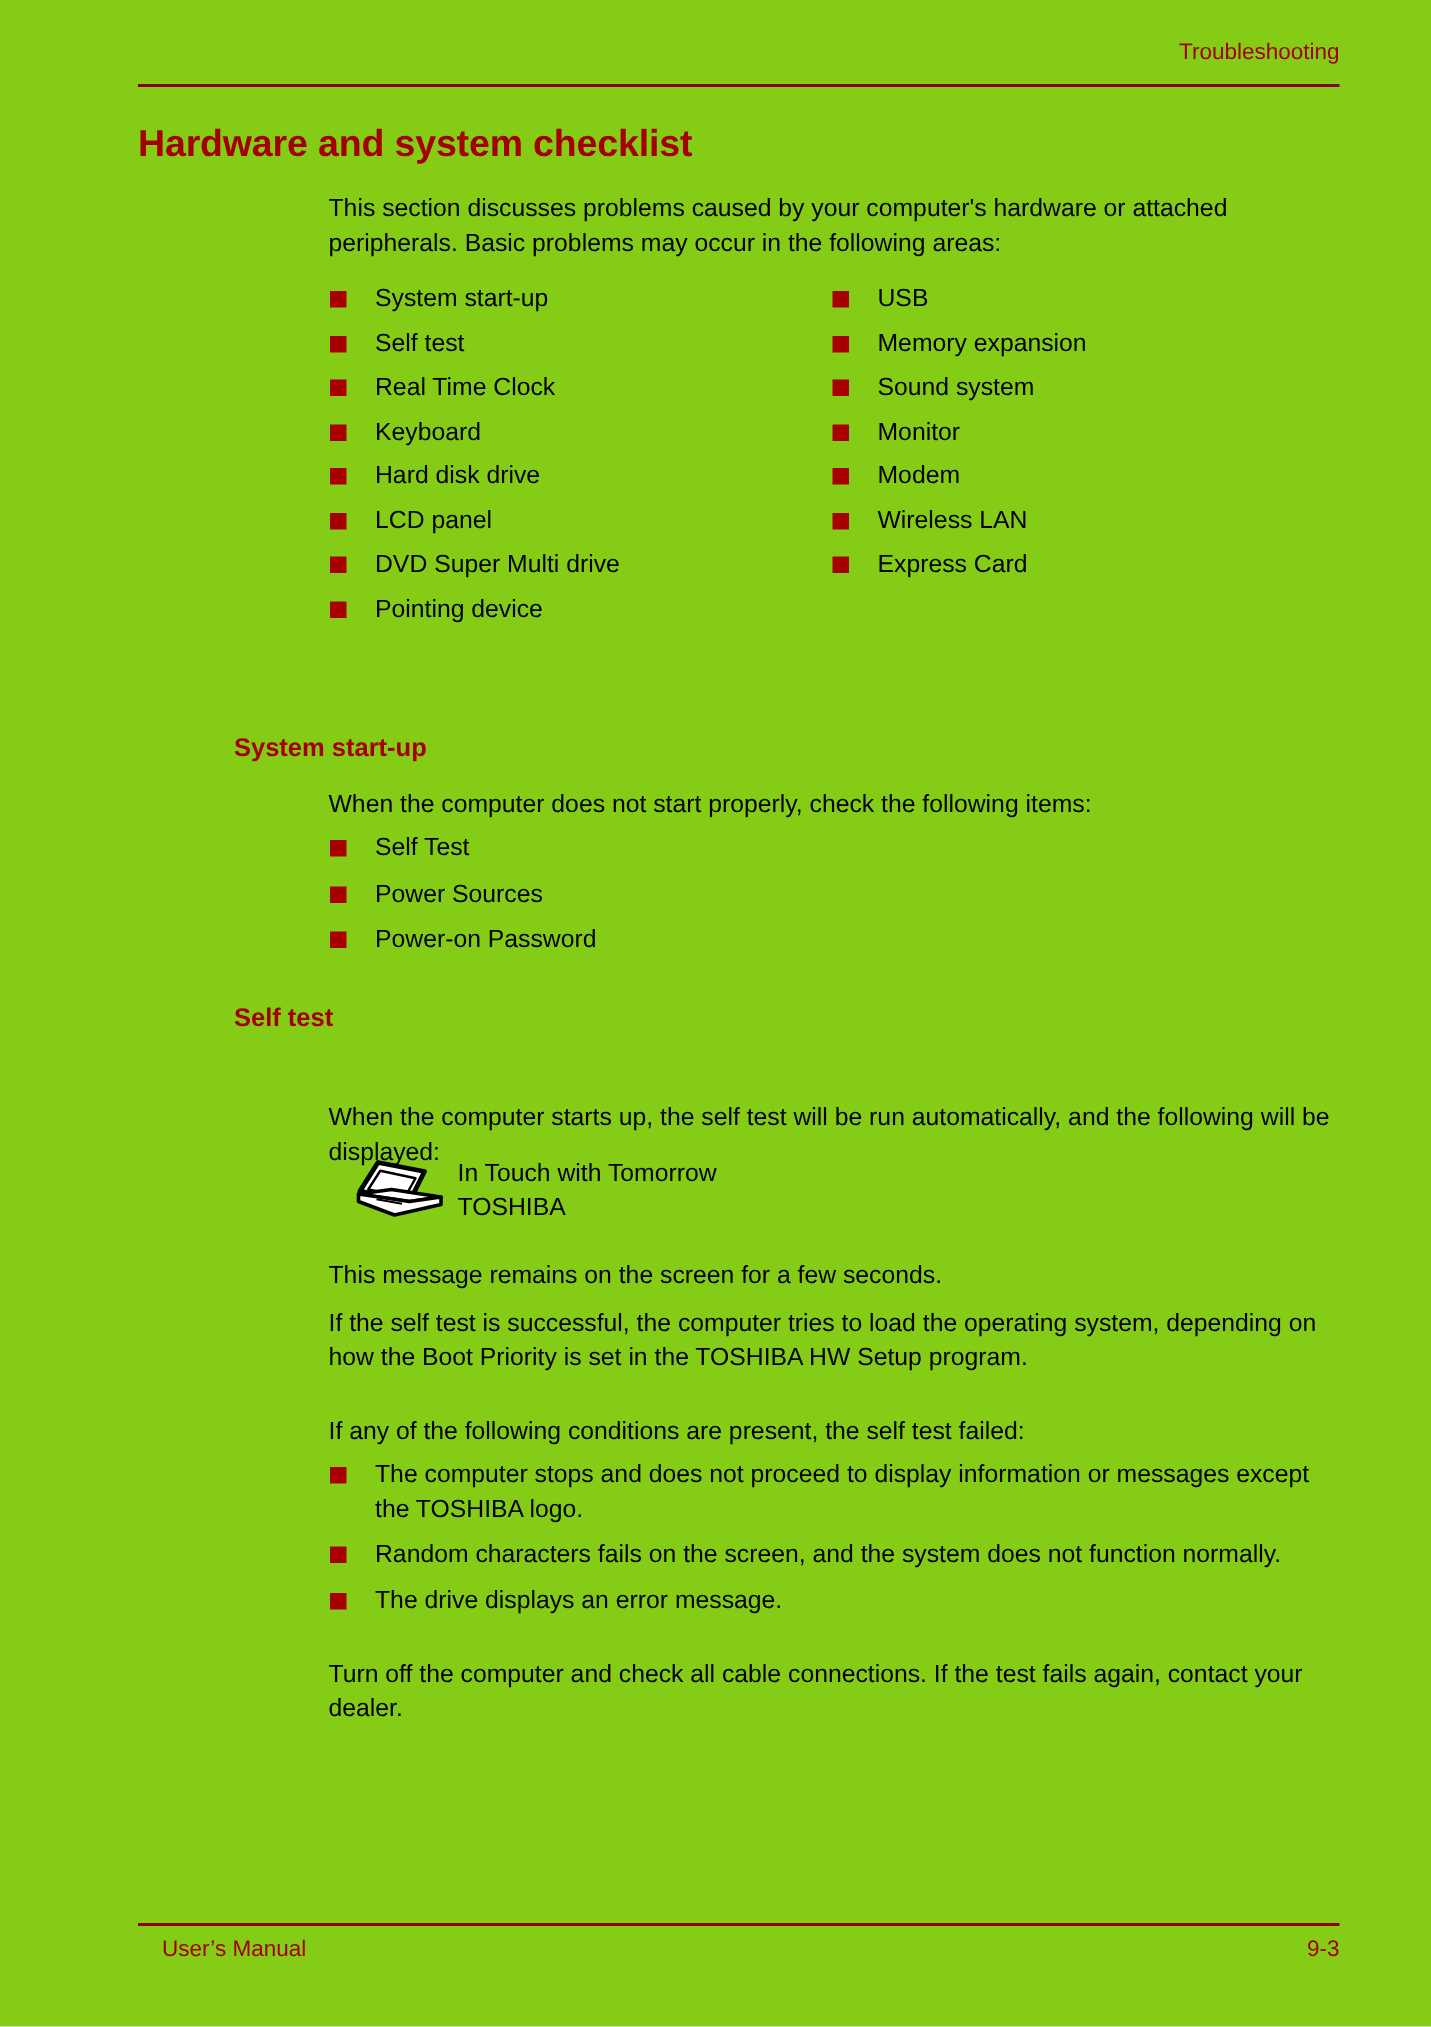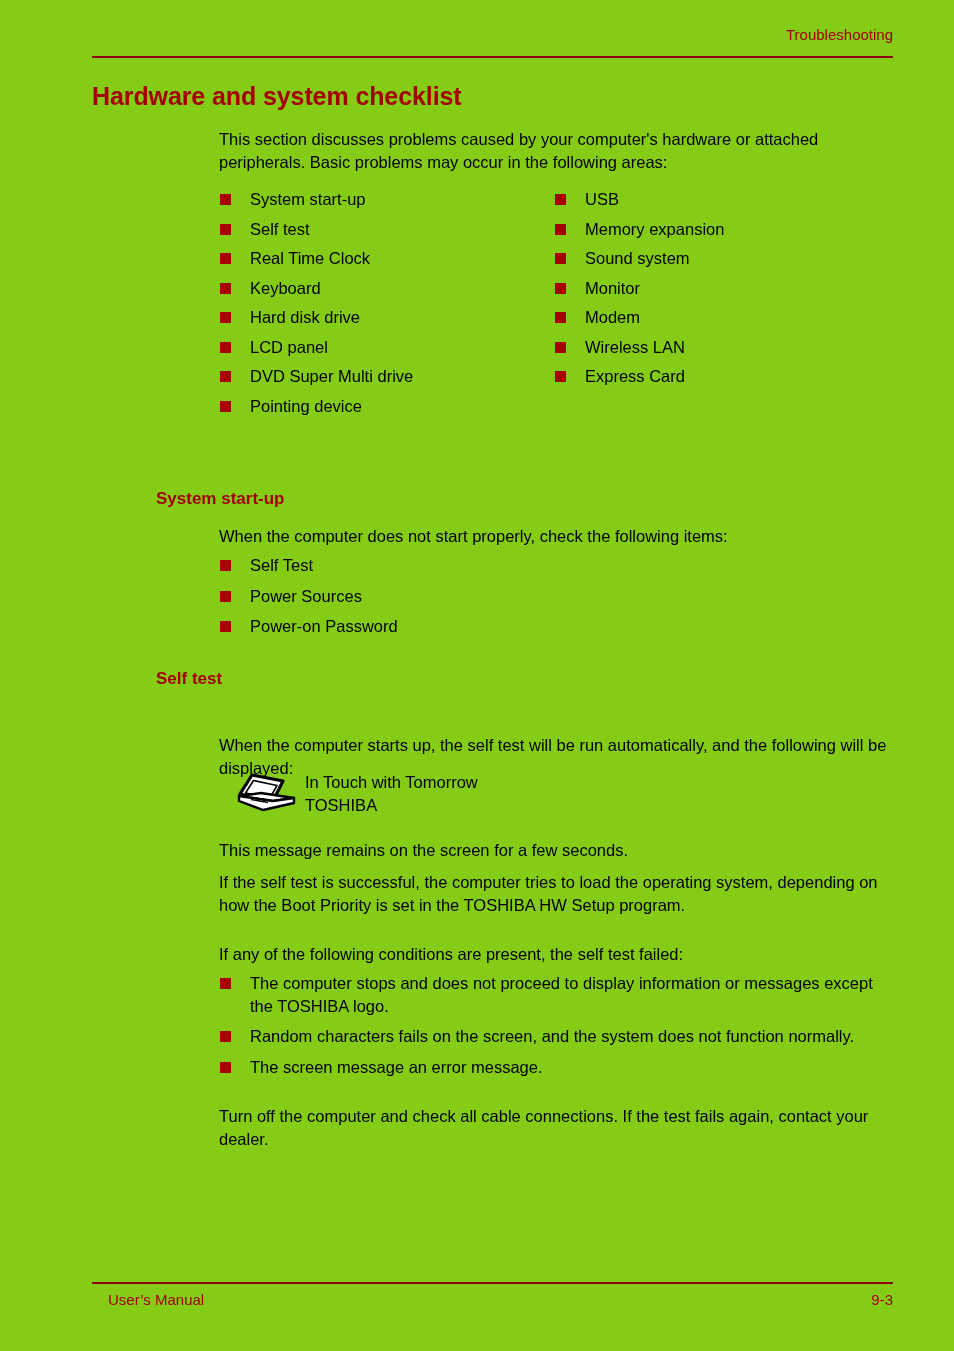--- a/index.html
+++ b/index.html
@@ -256,21 +256,21 @@
   </div>
 
   <div class="body-col" style="top:943px;">
     <p class="para">If any of the following conditions are present, the self test failed:</p>
   </div>
 
   <div class="body-col" style="top:972px;">
     <ul class="sq-list wide">
       <li><span class="sq"></span><span>The computer stops and does not proceed to display information or messages except the TOSHIBA logo.</span></li>
       <li><span class="sq"></span><span>Random characters fails on the screen, and the system does not function normally.</span></li>
-      <li><span class="sq"></span><span>The screen message an error message.</span></li>
+      <li><span class="sq"></span><span>The drive displays an error message.</span></li>
     </ul>
   </div>
 
   <div class="body-col" style="top:1105px;">
     <p class="para">Turn off the computer and check all cable connections. If the test fails again, contact your dealer.</p>
   </div>
 
   <div class="rule rule-bottom"></div>
   <div class="footer-left">User’s Manual</div>
   <div class="footer-right">9-3</div>

